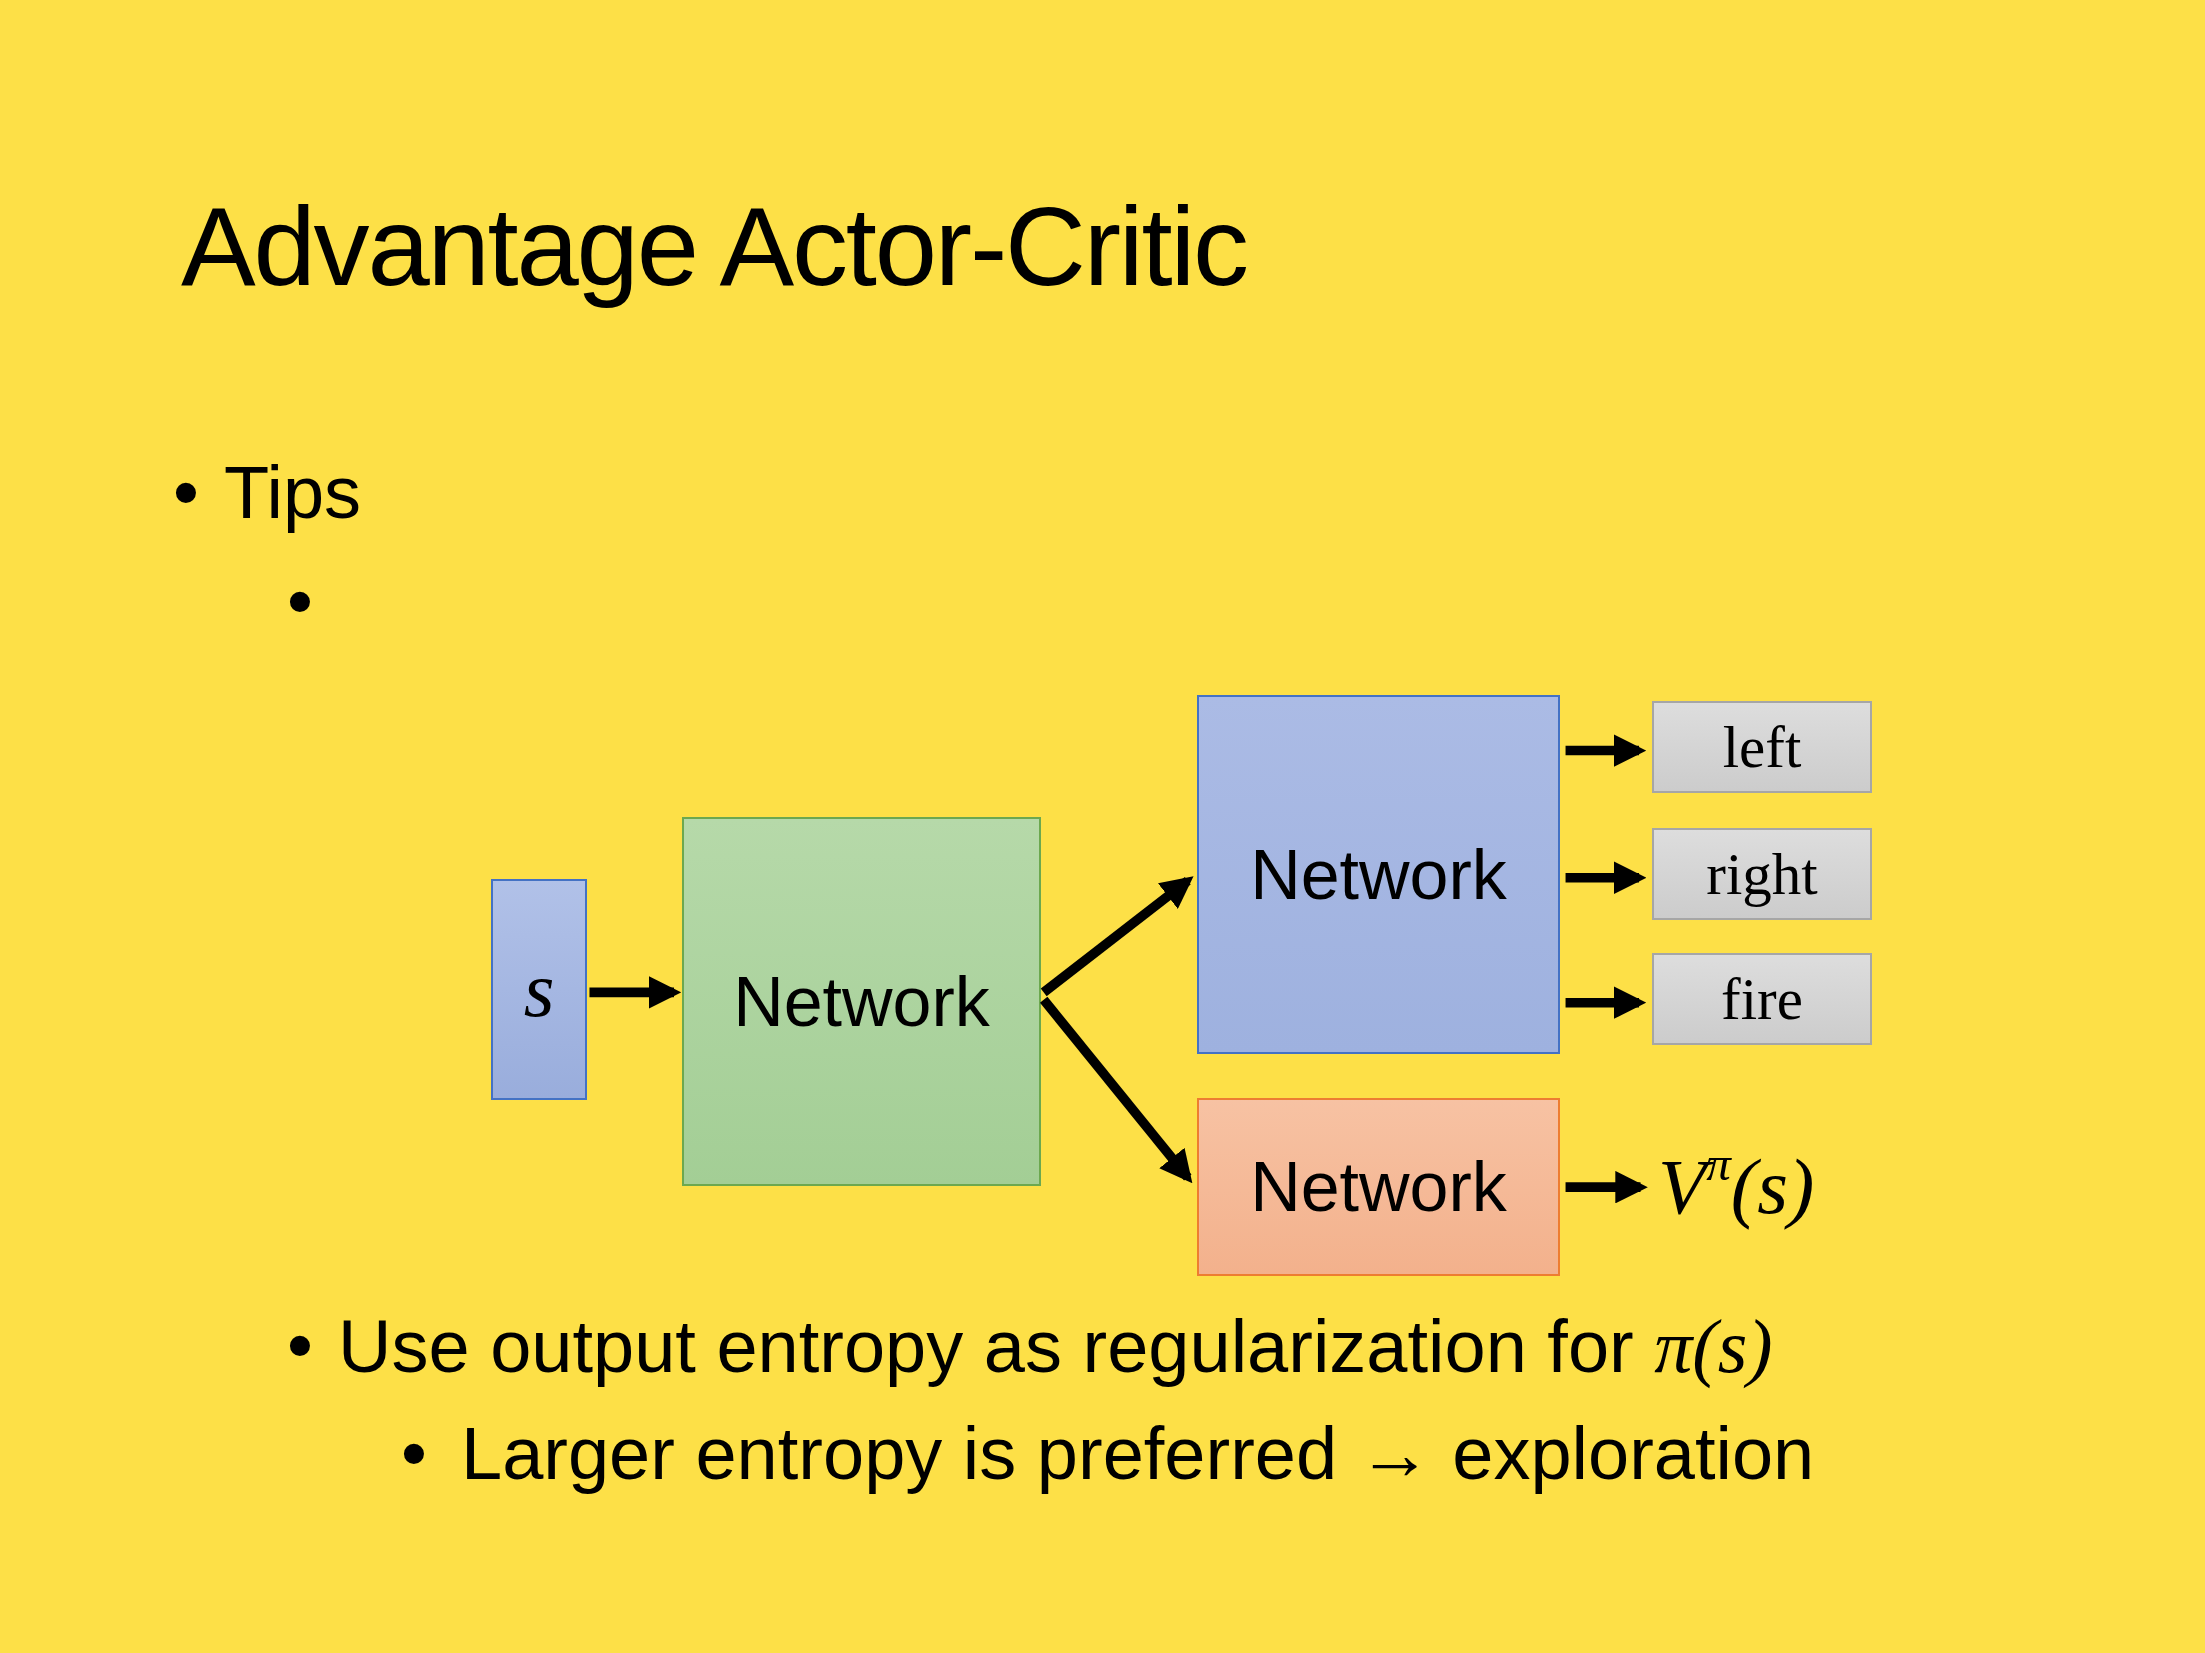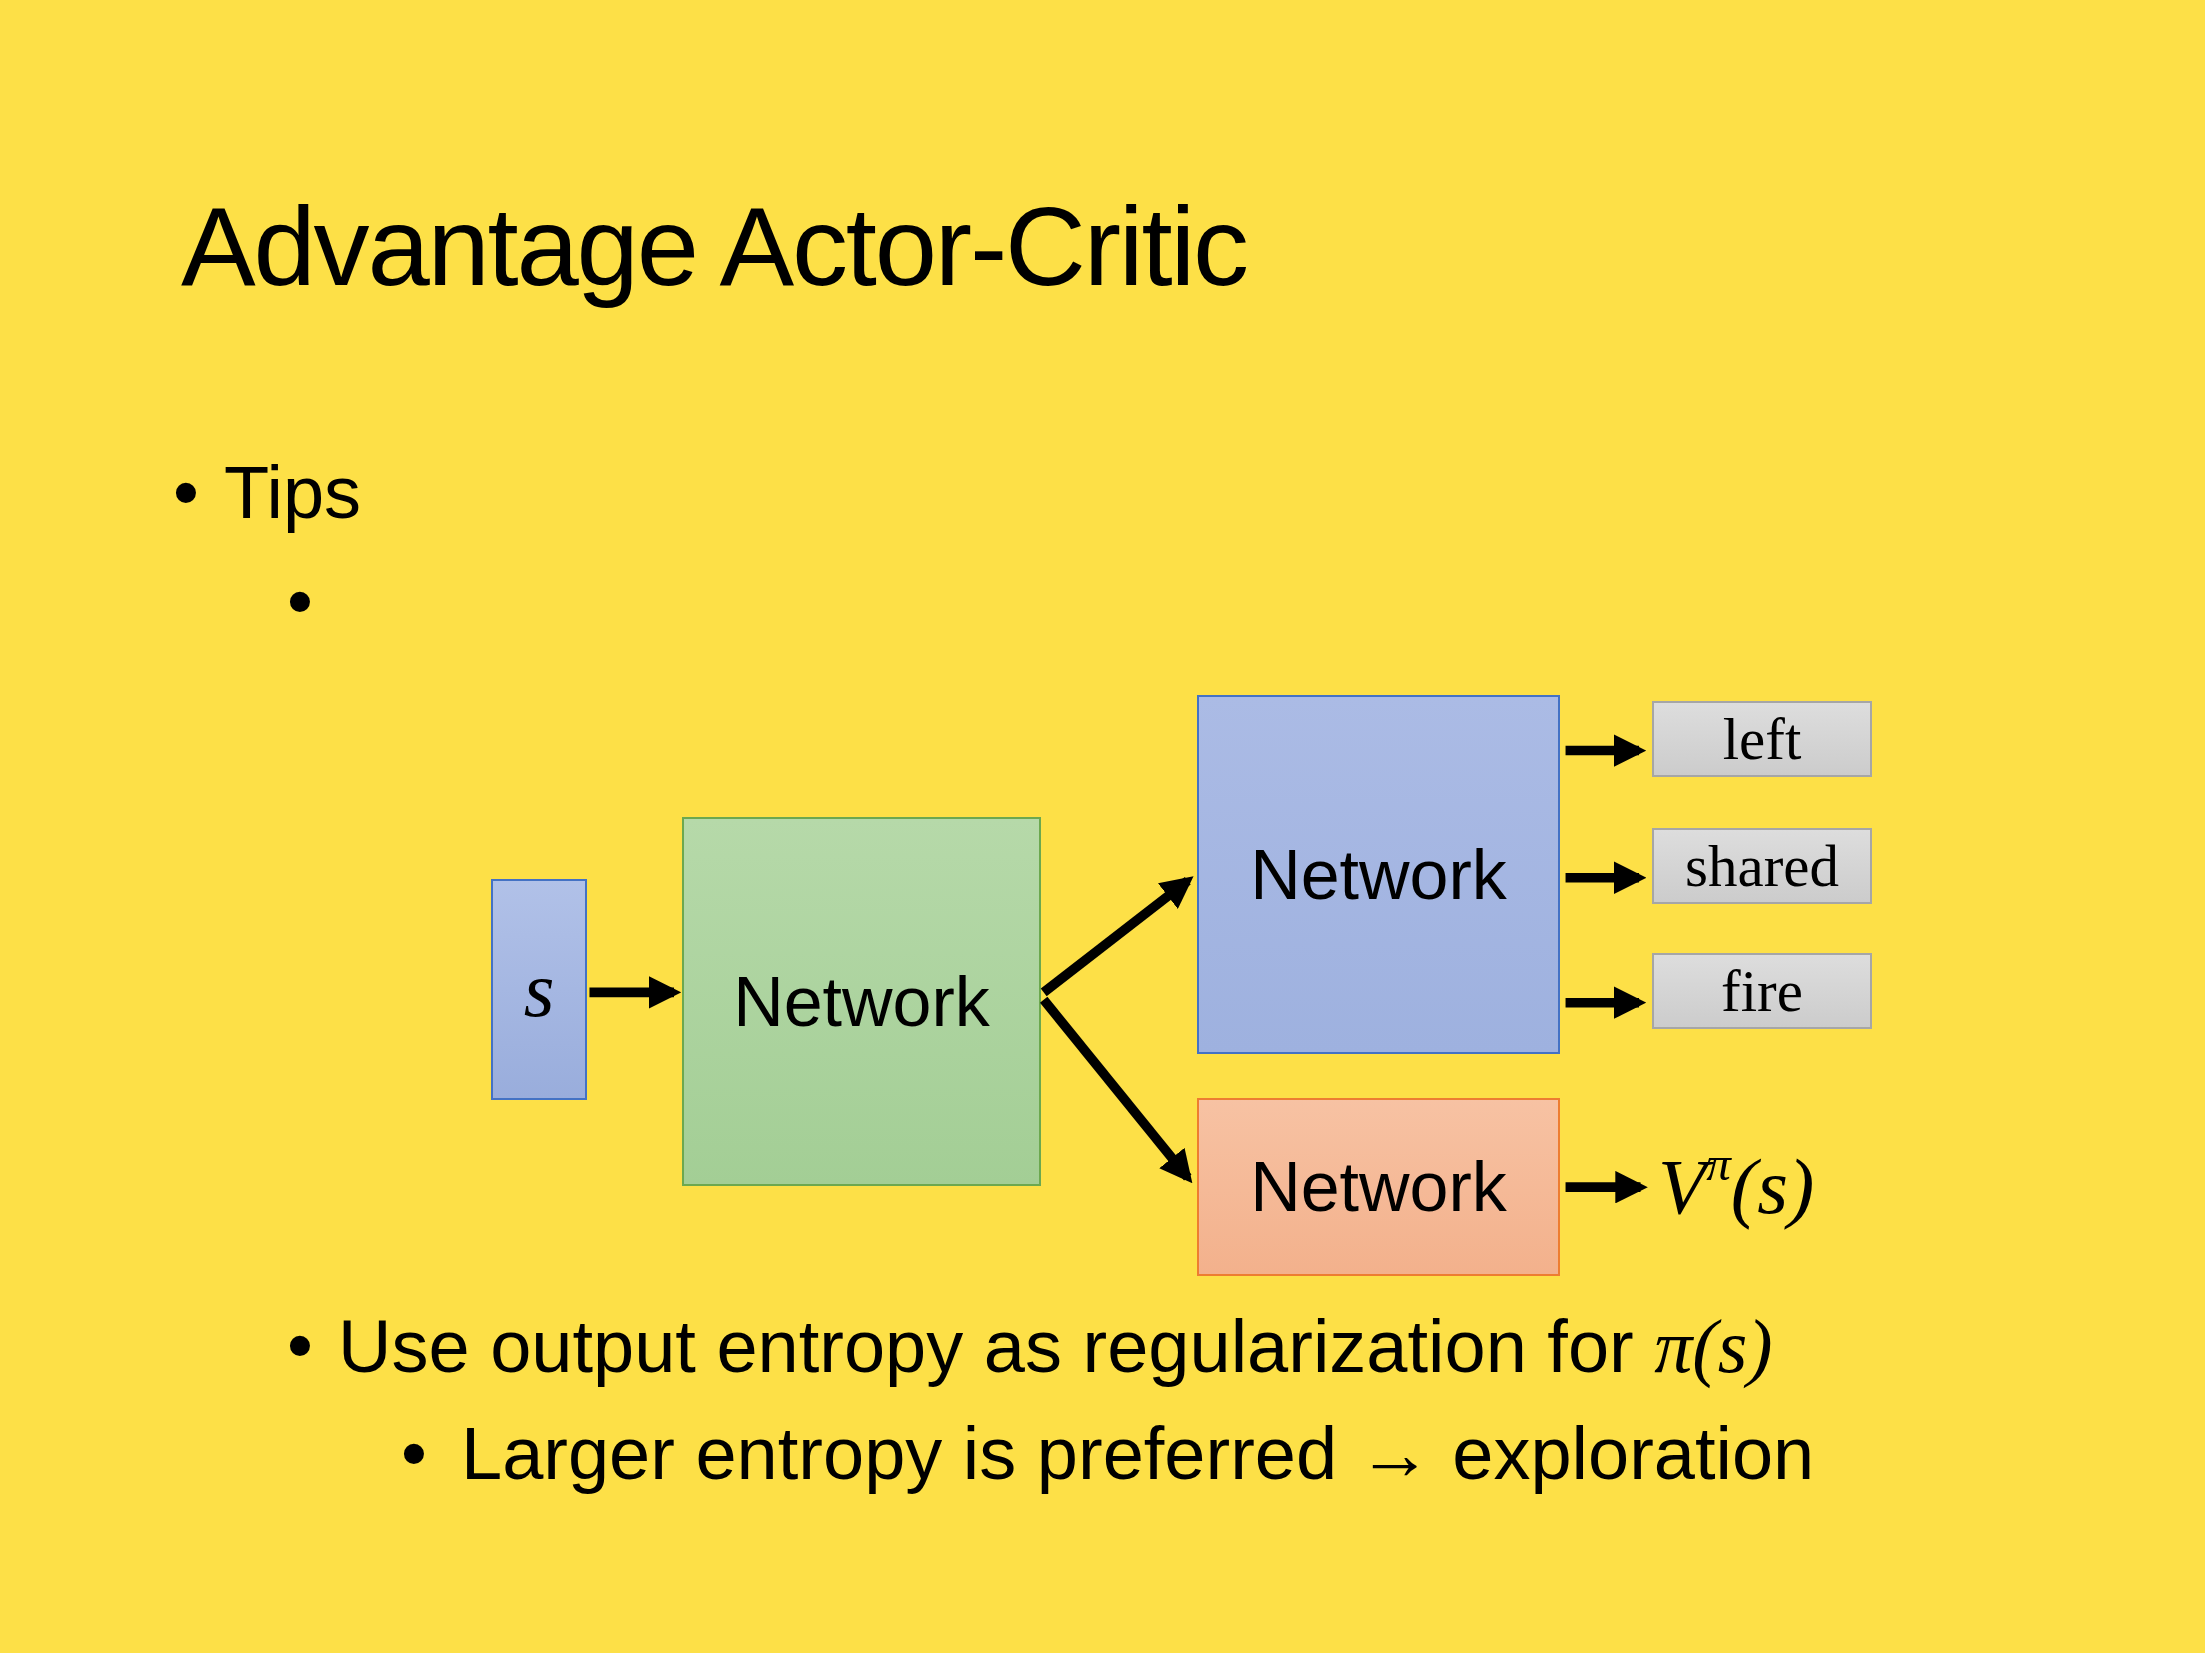--- a/index.html
+++ b/index.html
@@ -55,21 +55,21 @@
     left:1197px; top:695px; width:363px; height:359px;
     background:linear-gradient(180deg,#ABBBE5 0%,#9EB1DF 100%);
     border:2.9px solid #4472C4;
   }
   .box-critic {
     left:1197px; top:1098px; width:363px; height:178px;
     background:linear-gradient(180deg,#F7C2A3 0%,#F3B18C 100%);
     border:2.9px solid #ED7D31;
   }
   .box-action {
-    left:1652px; width:220px; height:76px;
+    left:1652px; width:220px; height:92px;
     background:linear-gradient(180deg,#DDDDDD 0%,#CCCCCC 100%);
     border:2.2px solid #A6A6A6;
   }
   .box-action .actlabel {
     font-family:"Liberation Serif","DejaVu Serif",serif;
     font-size:59px;
   }
   .action-left { top:701px; }
   .action-right { top:828px; }
   .action-fire { top:953px; }
@@ -115,21 +115,21 @@
   </div>
 
   <div class="box box-critic">
     <span class="netlabel">Network</span>
   </div>
 
   <div class="box box-action action-left">
     <span class="actlabel">left</span>
   </div>
   <div class="box box-action action-right">
-    <span class="actlabel">shared</span>
+    <span class="actlabel">right</span>
   </div>
   <div class="box box-action action-fire">
     <span class="actlabel">fire</span>
   </div>
 
   <div class="voutput"><span>V</span><span class="msup">π</span><span>(s)</span></div>
 
   <svg class="arrows" width="2205" height="1654" viewBox="0 0 3000 2250">
     <defs>
       <marker id="ah" viewBox="0 0 4 4" markerWidth="3.4" markerHeight="3.4" refX="3.1" refY="2" orient="auto" markerUnits="strokeWidth">

